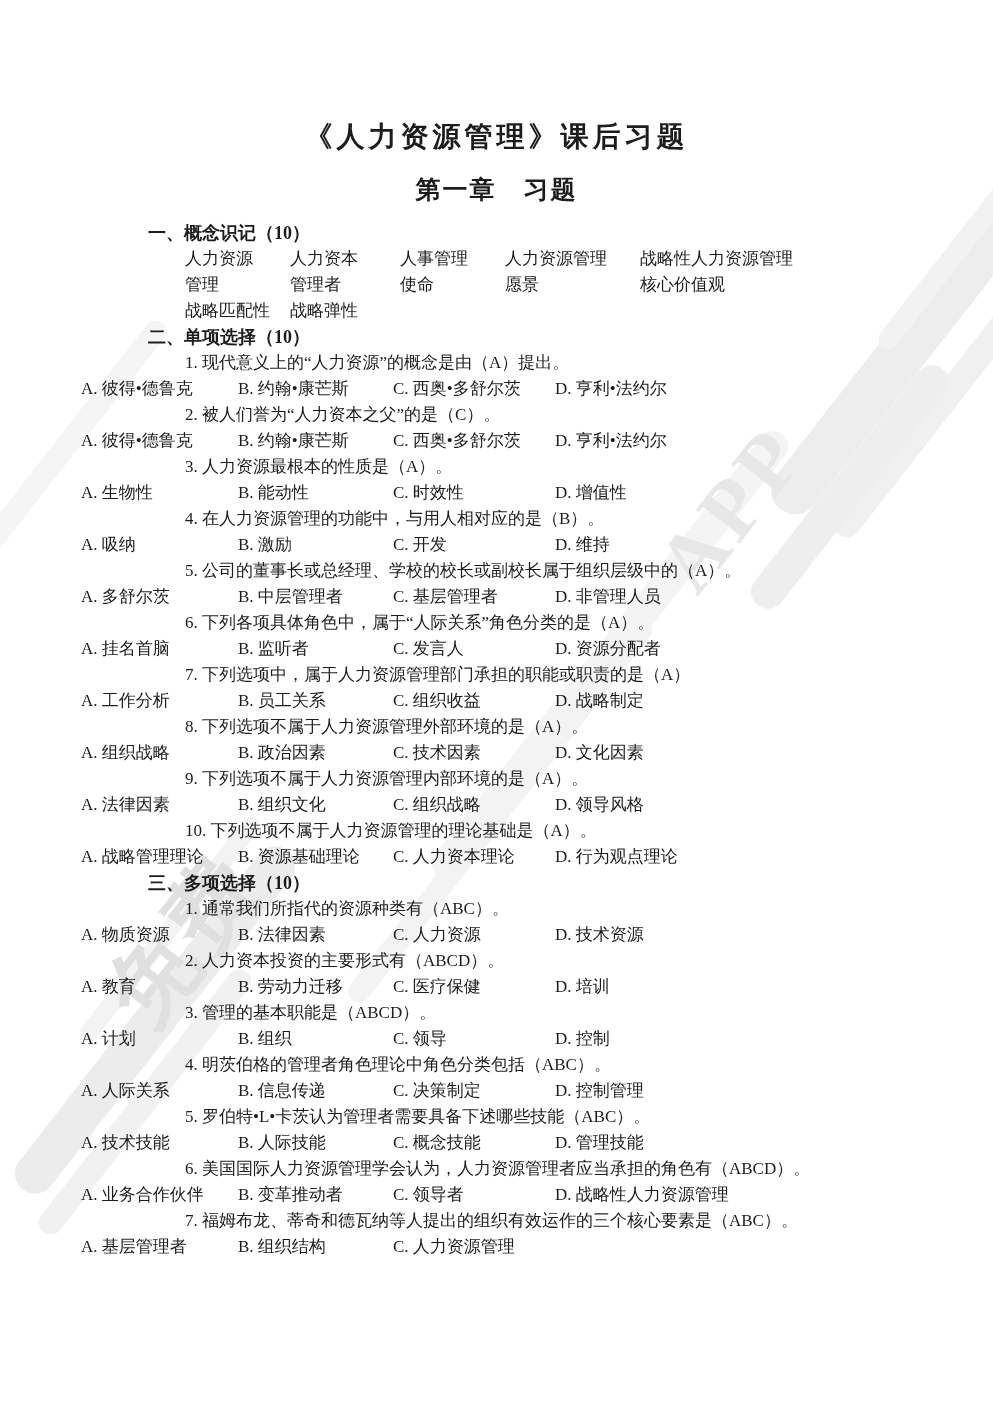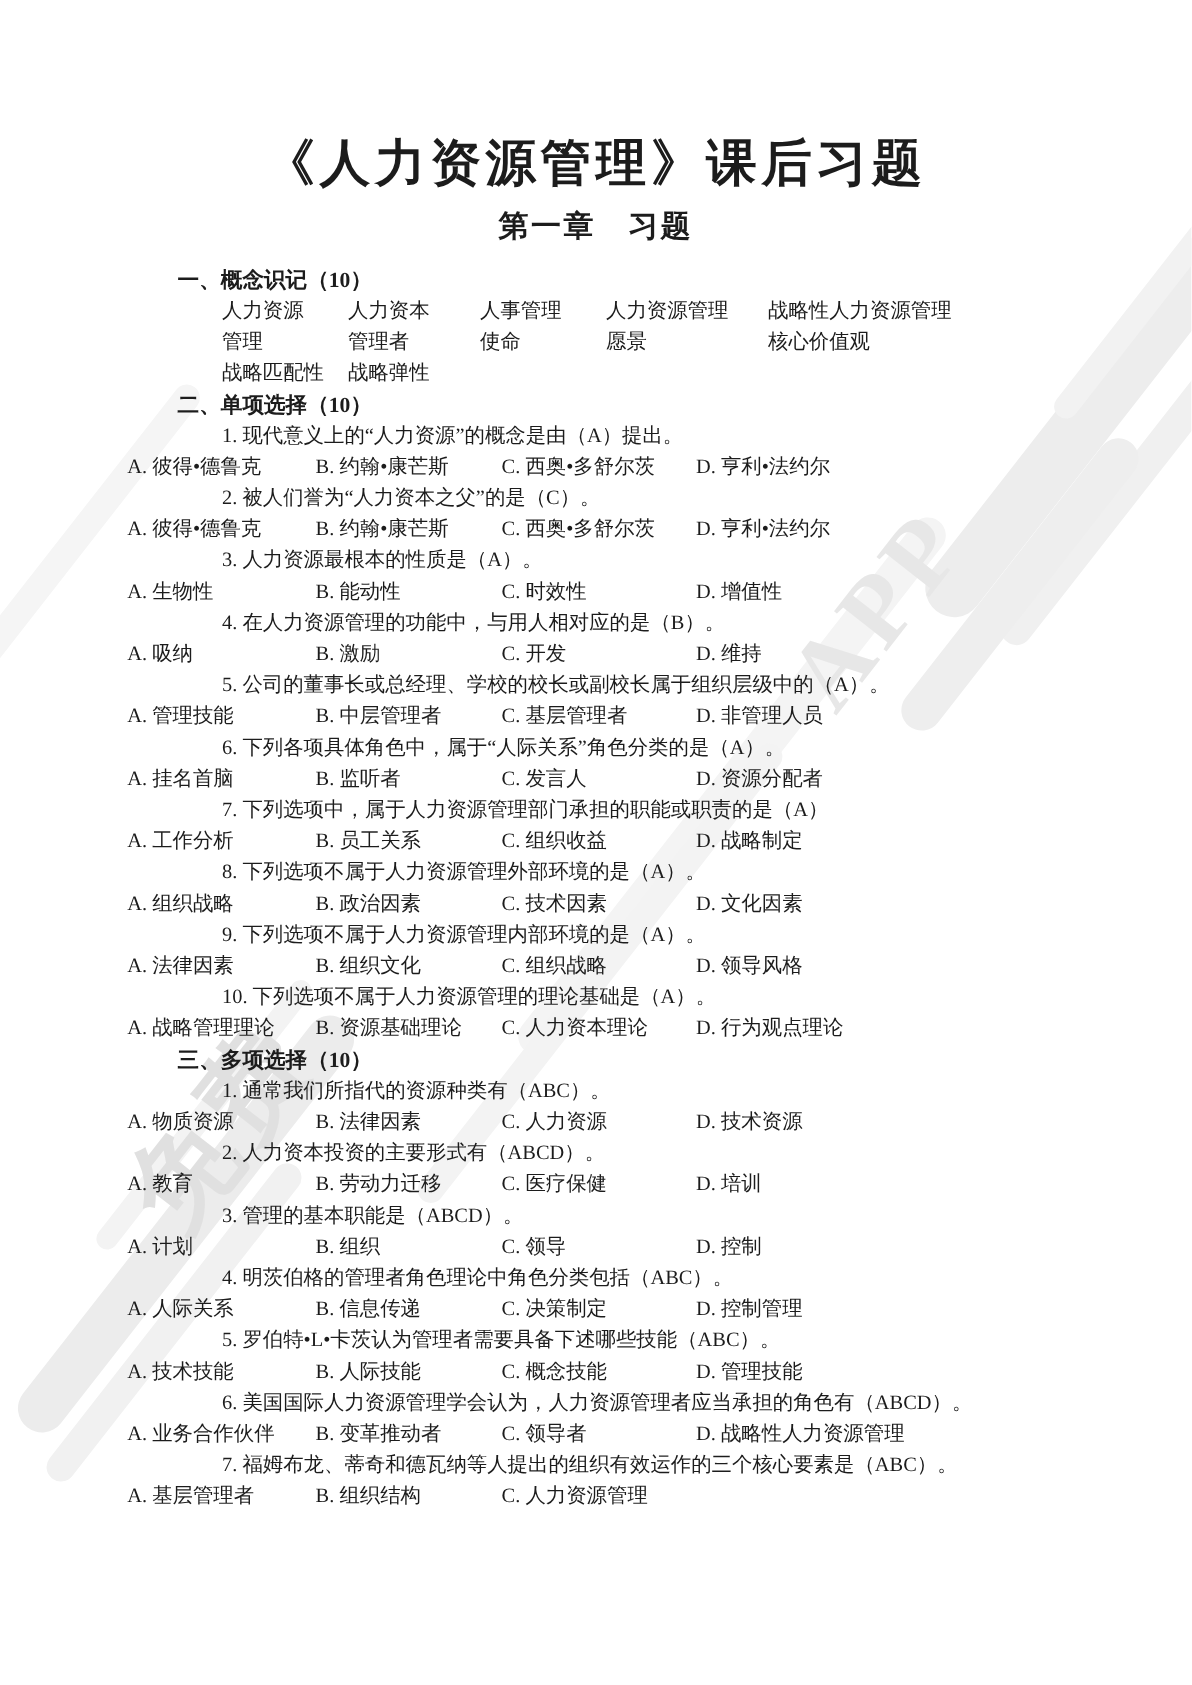--- a/index.html
+++ b/index.html
@@ -26,39 +26,39 @@
   .wm-s10 { left:-80px;  top:430px;  width:300px; height:22px; background:#f5f5f5; }
   .wm-text { position:absolute; transform:rotate(-52deg); font-weight:bold; letter-spacing:6px; white-space:nowrap; }
   .wm-text-free { left:90px;  top:880px; font-size:88px; color:#e0e0e0; }
   .wm-text-app  { left:640px; top:460px; font-size:84px; color:#e7e7e7; }
 
   
   .content { position:relative; z-index:1; }
   h1.title {
     margin:112px 0 0 0;
     text-align:center;
-    font-size:42px; line-height:50px;
+    font-size:28px; line-height:50px;
     font-weight:bold; letter-spacing:4px;
   }
   h2.subtitle {
     margin:12px 0 0 0;
     text-align:center;
     font-size:25px; line-height:32px;
     font-weight:bold; letter-spacing:2px;
   }
   .body-text { margin-top:14px; font-size:17px; line-height:26px; }
   .sec-head { margin-left:148px; font-weight:bold; font-size:18px; }
   .terms-row {
     margin-left:185px;
     display:grid;
     grid-template-columns:105px 110px 105px 135px auto;
   }
   .qt { margin-left:185px; }
   .opts {
-    margin-left:106px;
+    margin-left:81px;
     display:grid;
     grid-template-columns:157px 155px 162px auto;
   }
   .opt { white-space:nowrap; }
 </style>
 </head>
 <body>
 
 <div class="page">
 
@@ -132,21 +132,21 @@
       <div class="qt">4. 在人力资源管理的功能中，与用人相对应的是（B）。</div>
       <div class="opts">
         <span class="opt">A. 吸纳</span>
         <span class="opt">B. 激励</span>
         <span class="opt">C. 开发</span>
         <span class="opt">D. 维持</span>
       </div>
 
       <div class="qt">5. 公司的董事长或总经理、学校的校长或副校长属于组织层级中的（A）。</div>
       <div class="opts">
-        <span class="opt">A. 管理技能</span>
+        <span class="opt">A. 多舒尔茨</span>
         <span class="opt">B. 中层管理者</span>
         <span class="opt">C. 基层管理者</span>
         <span class="opt">D. 非管理人员</span>
       </div>
 
       <div class="qt">6. 下列各项具体角色中，属于“人际关系”角色分类的是（A）。</div>
       <div class="opts">
         <span class="opt">A. 挂名首脑</span>
         <span class="opt">B. 监听者</span>
         <span class="opt">C. 发言人</span>

